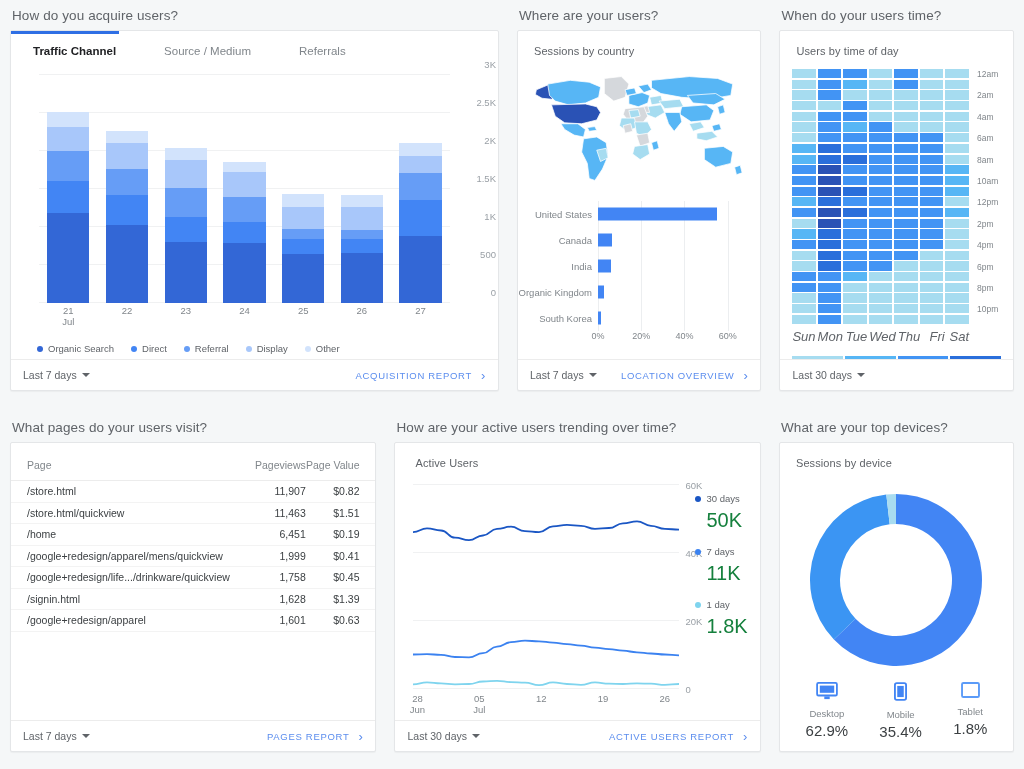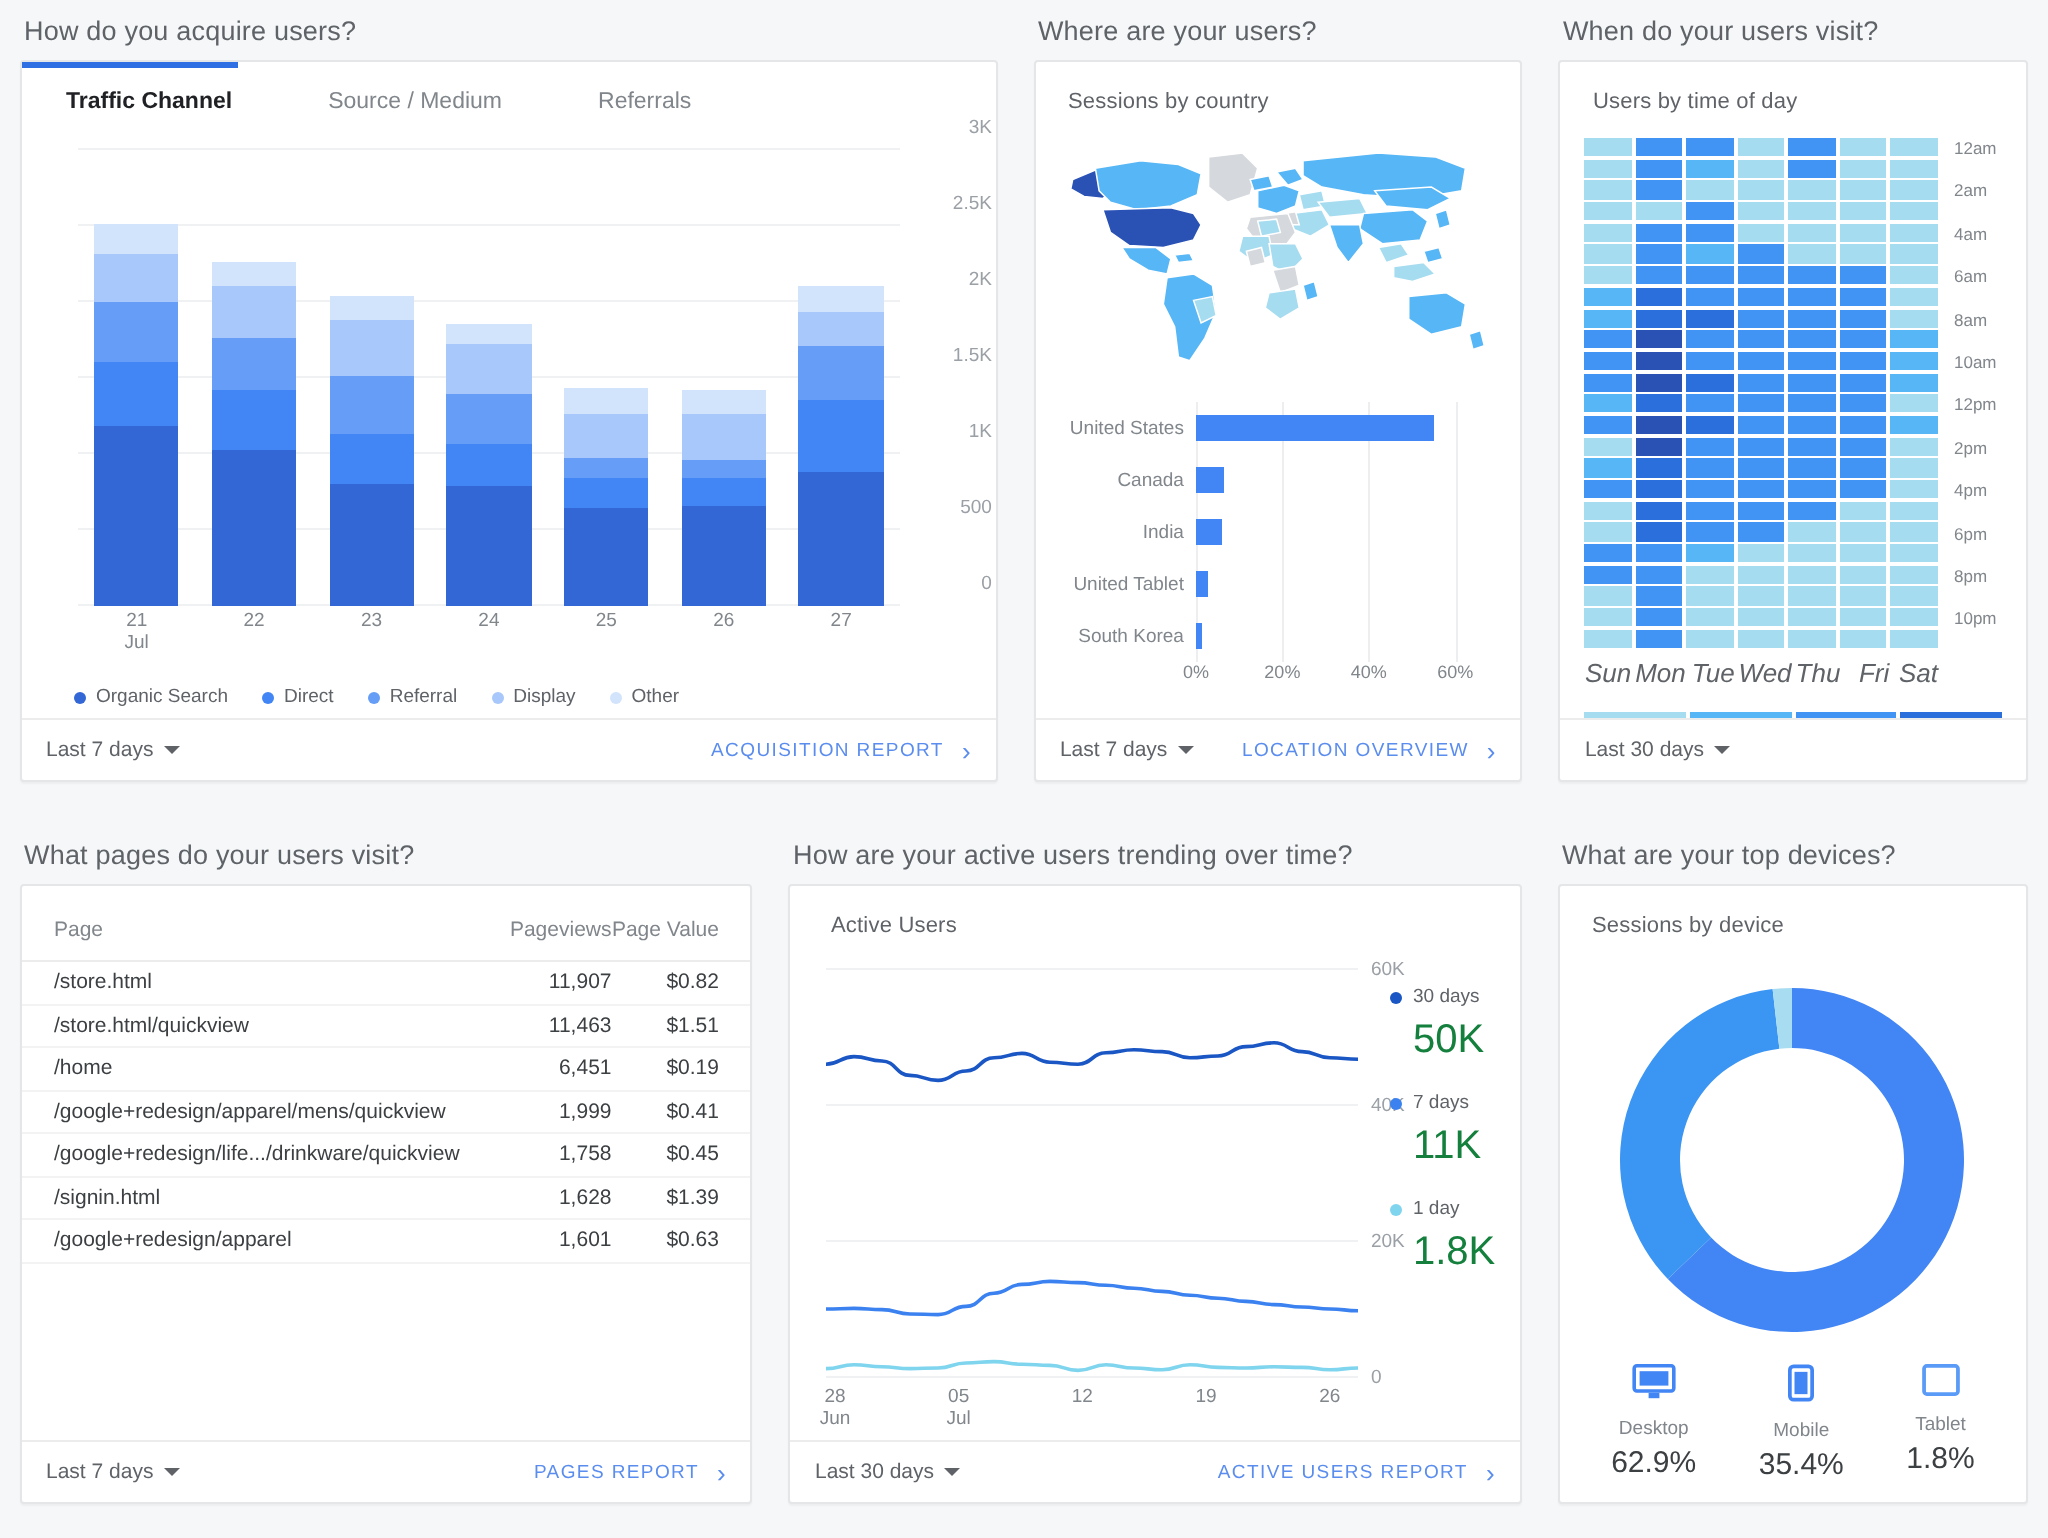--- a/index.html
+++ b/index.html
@@ -396,21 +396,21 @@
                 <div class="cbar-label">India</div>
                 <div class="cbar-track">
                   <div class="cgrid" style="left: 0%;"></div>
                   <div class="cgrid" style="left: 30.7692%;"></div>
                   <div class="cgrid" style="left: 61.5385%;"></div>
                   <div class="cgrid" style="left: 92.3077%;"></div>
                   <div class="cbar-fill" style="width: 9.23077%; background: rgb(66, 133, 244);"></div>
                 </div>
               </div>
               <div class="cbar-row">
-                <div class="cbar-label">United Tablet</div>
+                <div class="cbar-label">Organic Kingdom</div>
                 <div class="cbar-track">
                   <div class="cgrid" style="left: 0%;"></div>
                   <div class="cgrid" style="left: 30.7692%;"></div>
                   <div class="cgrid" style="left: 61.5385%;"></div>
                   <div class="cgrid" style="left: 92.3077%;"></div>
                   <div class="cbar-fill" style="width: 4%; background: rgb(66, 133, 244);"></div>
                 </div>
               </div>
               <div class="cbar-row">
                 <div class="cbar-label">South Korea</div>
@@ -437,21 +437,21 @@
           </div>
           <div class="report-link">
             <span>LOCATION OVERVIEW</span>
             <span class="chev">›</span>
           </div>
         </div>
       </div>
     </div>
 
     <div class="col-mid2">
-      <div class="sec-title">When do your users visit?</div>
+      <div class="sec-title">When do your users time?</div>
       <div class="card" style="height:361px">
         <div class="card-body">
           <div class="mini-title">Users by time of day</div>
           <div class="hm-wrap">
             <div style="padding-right:34px">
               <div class="hm-grid" id="hm-grid">
                   <div class="hm-col">
                     <div class="hm-cell" style="background: rgb(166, 220, 240);"></div>
                     <div class="hm-cell" style="background: rgb(166, 220, 240);"></div>
                     <div class="hm-cell" style="background: rgb(166, 220, 240);"></div>

